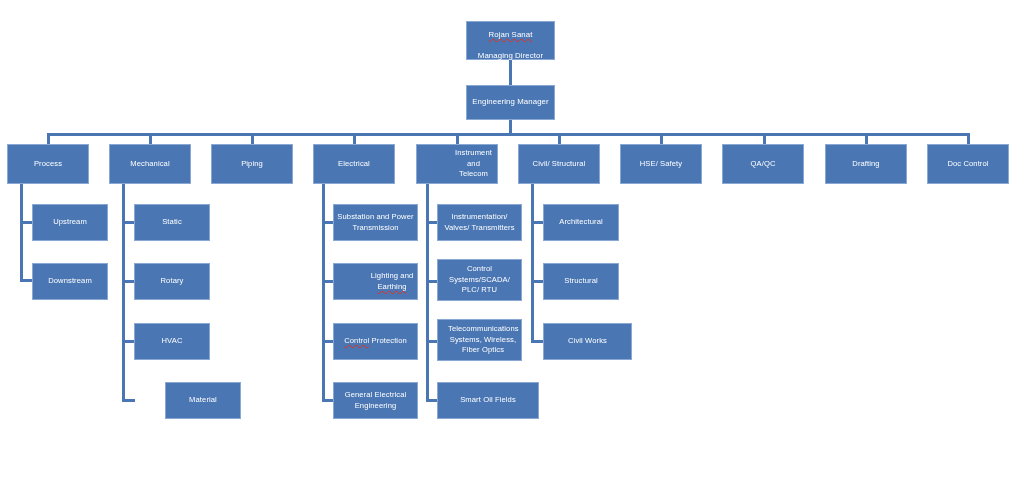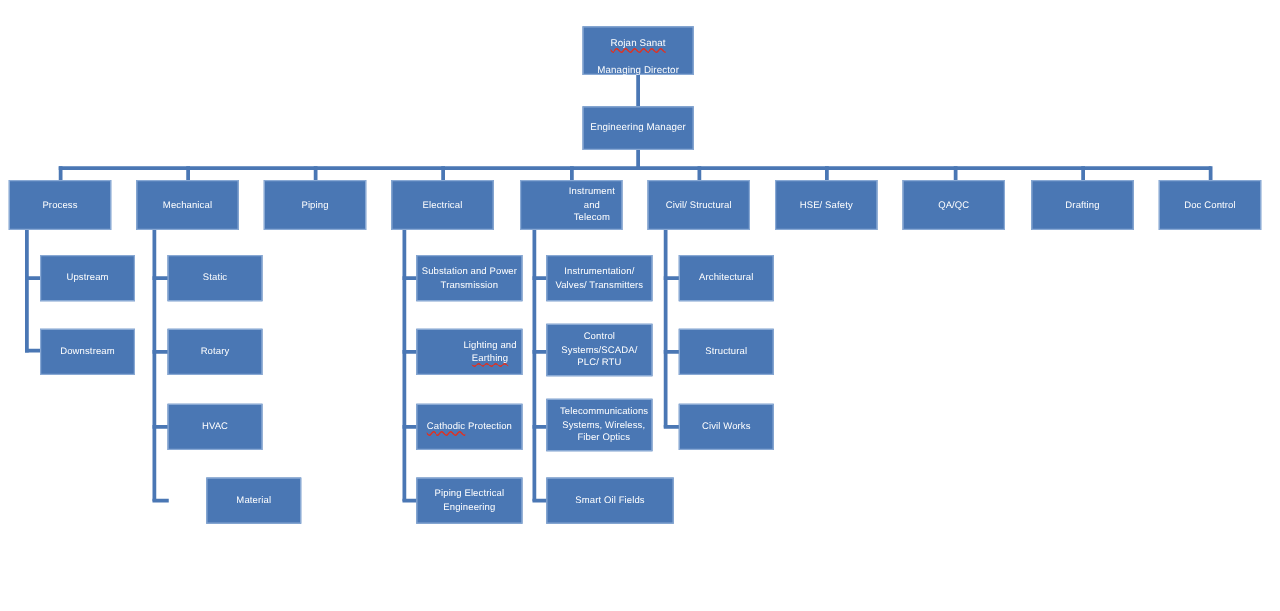--- a/index.html
+++ b/index.html
@@ -153,24 +153,24 @@
   <div class="conn h" style="left:322px; top:340px; width:13px;"></div>
   <div class="conn h" style="left:322px; top:399px; width:13px;"></div>
 
   <div class="node" style="left:333px; top:204px; width:85px; height:37px;">
     <span class="label">Substation and Power Transmission</span>
   </div>
   <div class="node" style="left:333px; top:263px; width:85px; height:37px;padding-left:36px;">
     <span class="label"><span>Lighting and </span><span class="spell">Earthing</span></span>
   </div>
   <div class="node" style="left:333px; top:323px; width:85px; height:37px;">
-    <span class="label"><span class="spell">Cathodic</span><span> Protection</span></span>
+    <span class="label"><span class="spell">Control</span><span> Protection</span></span>
   </div>
   <div class="node" style="left:333px; top:382px; width:85px; height:37px;">
-    <span class="label">Piping Electrical Engineering</span>
+    <span class="label">General Electrical Engineering</span>
   </div>
 
   <div class="conn v" style="left:426px; top:184px; height:217px;"></div>
   <div class="conn h" style="left:426px; top:221px; width:13px;"></div>
   <div class="conn h" style="left:426px; top:280px; width:13px;"></div>
   <div class="conn h" style="left:426px; top:340px; width:13px;"></div>
   <div class="conn h" style="left:426px; top:399px; width:13px;"></div>
 
   <div class="node" style="left:437px; top:204px; width:85px; height:37px;">
     <span class="label">Instrumentation/ Valves/ Transmitters</span>
@@ -189,17 +189,17 @@
   <div class="conn h" style="left:531px; top:221px; width:13px;"></div>
   <div class="conn h" style="left:531px; top:280px; width:13px;"></div>
   <div class="conn h" style="left:531px; top:340px; width:13px;"></div>
 
   <div class="node" style="left:543px; top:204px; width:76px; height:37px;">
     <span class="label">Architectural</span>
   </div>
   <div class="node" style="left:543px; top:263px; width:76px; height:37px;">
     <span class="label">Structural</span>
   </div>
-  <div class="node" style="left:543px; top:323px; width:76px; height:37px;">
+  <div class="node" style="left:543px; top:323px; width:89px; height:37px;">
     <span class="label">Civil Works</span>
   </div>
 
 </div>
 
 </body></html>

